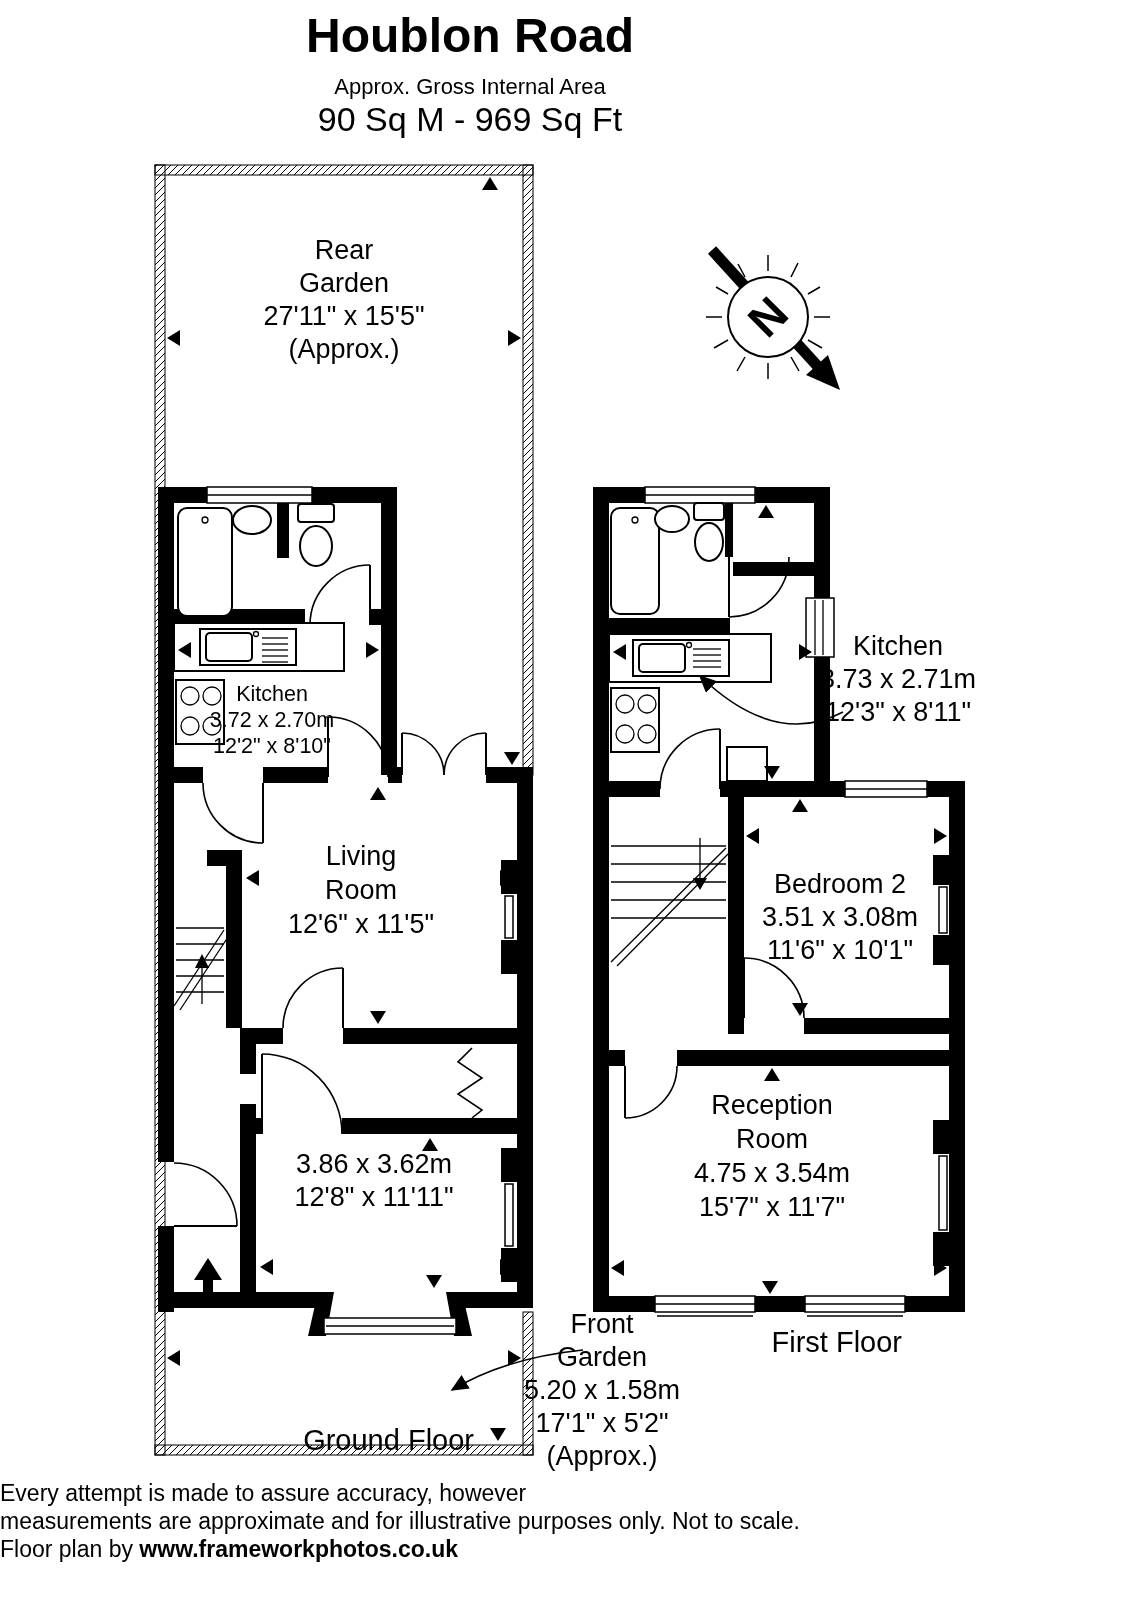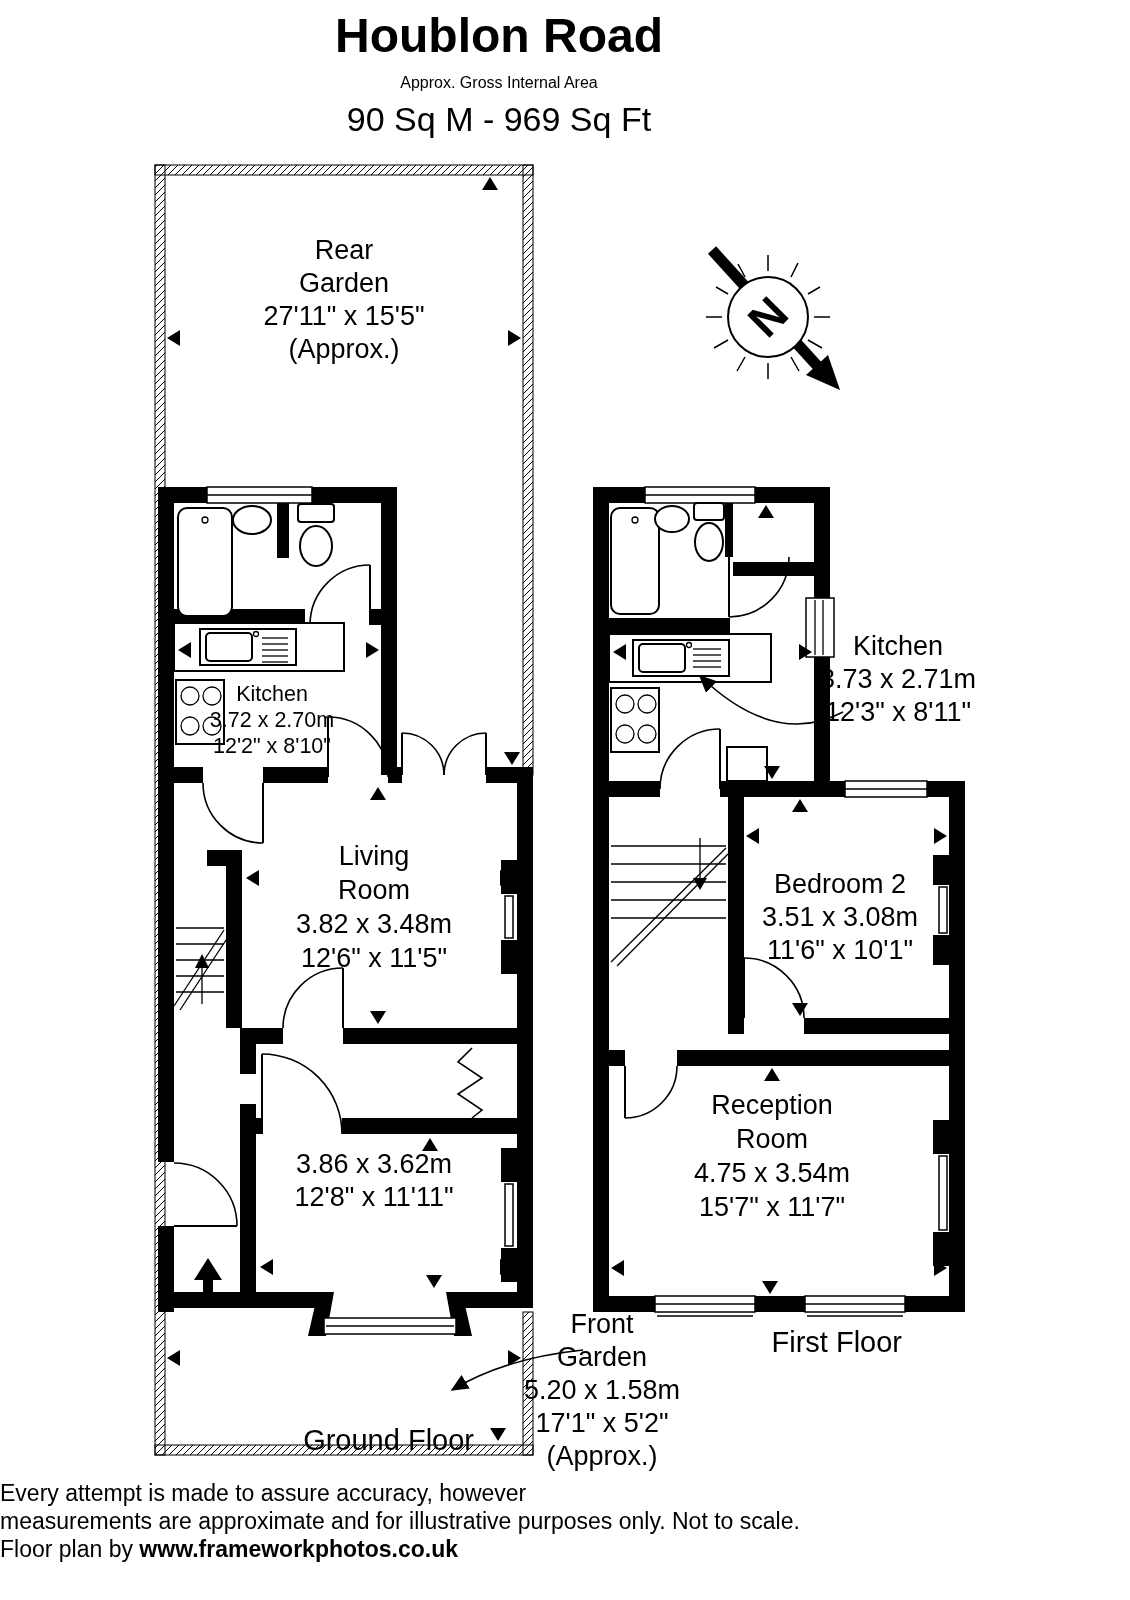--- a/index.html
+++ b/index.html
@@ -10,23 +10,23 @@
   .fix{fill:#fff;stroke:#000;stroke-width:2;}
   .win{fill:#fff;stroke:#000;stroke-width:1.5;}
   .thin{stroke:#000;stroke-width:1.3;fill:none;}
   .leaf{stroke:#000;stroke-width:2;fill:none;}
   .arc{stroke:#000;stroke-width:1.6;fill:none;}
   .arrow{fill:#000;}
   .hatchband{fill:url(#hatch);stroke:#000;stroke-width:1;}
   .label{position:absolute;text-align:center;line-height:33px;font-size:27px;white-space:nowrap;}
   .label.small{font-size:21.5px;line-height:26px;}
   .floor-name{position:absolute;text-align:right;font-size:29px;white-space:nowrap;}
-  .hdr{position:absolute;left:0;width:940px;text-align:center;margin-left:29px;}
+  .hdr{position:absolute;left:0;width:940px;text-align:center;}
   #title{top:8px;font-size:48px;font-weight:bold;}
-  #subtitle{top:74px;font-size:16px;}
+  #subtitle{top:74px;font-size:22px;}
   #area{top:100px;font-size:34px;}
   #footer{position:absolute;left:0;width:1126px;top:1479px;text-align:left;
           font-size:23px;line-height:28px;}
   .bold{font-weight:bold;}
 </style>
 </head>
 <body>
 
 <div id="page">
 
@@ -320,24 +320,23 @@
   <div>27'11" x 15'5"</div>
   <div>(Approx.)</div>
 </div>
 
 <div class="label small" style="left:182px;top:681px;width:180px;">
   <div>Kitchen</div>
   <div>3.72 x 2.70m</div>
   <div>12'2" x 8'10"</div>
 </div>
 
-<div class="label" style="left:249px;top:839px;width:250px;line-height:34px;">
+<div class="label" style="left:236px;top:839px;width:250px;line-height:34px;">
   <div>Living</div>
   <div>Room</div>
-  <div>3.82 x 3.48m</div>
   <div>12'6" x 11'5"</div>
 </div>
 
 <div class="label" style="left:249px;top:1148px;width:250px;">
   <div>3.86 x 3.62m</div>
   <div>12'8" x 11'11"</div>
 </div>
 
 <div class="label" style="left:497px;top:1308px;width:210px;">
   <div>Front</div>

